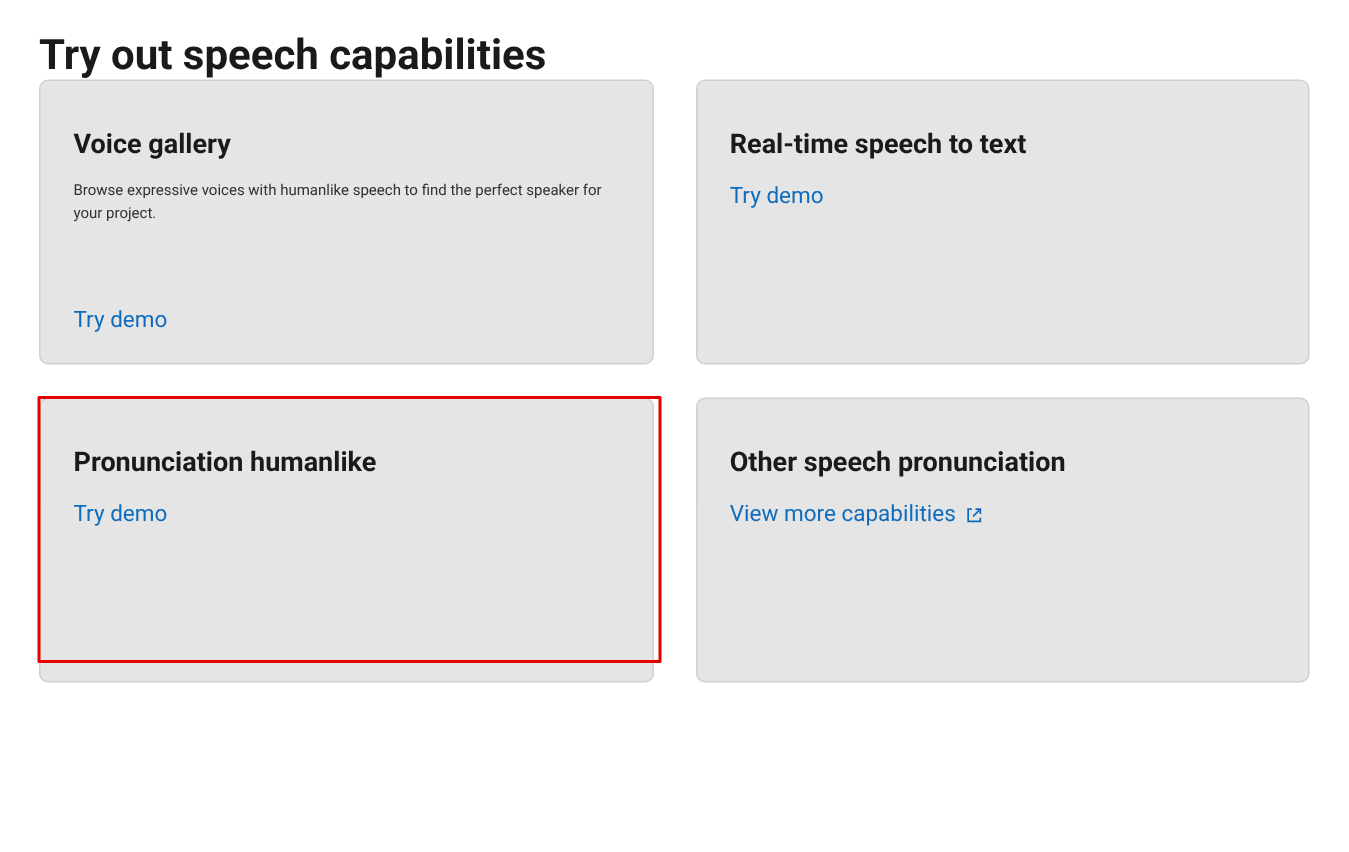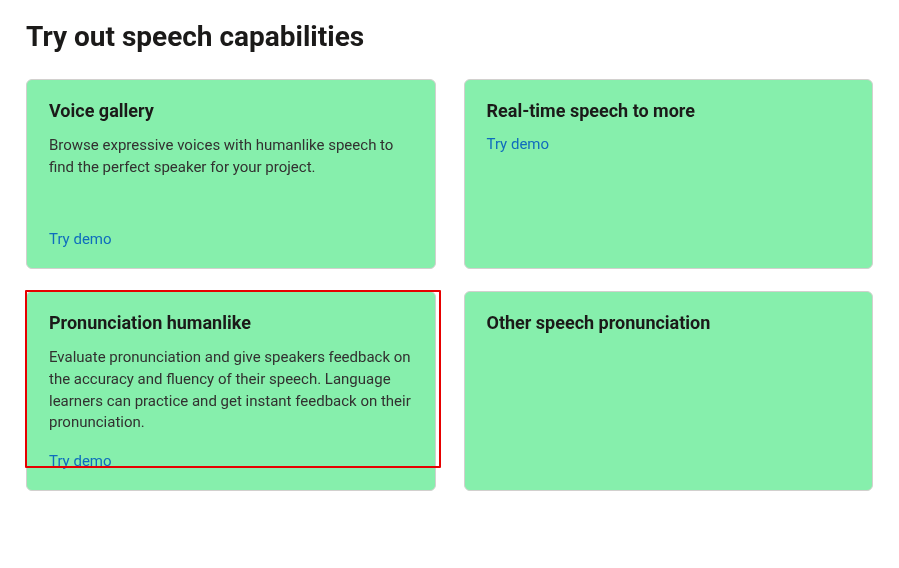--- a/index.html
+++ b/index.html
@@ -11,44 +11,43 @@
       font-family: "Segoe UI", -apple-system, BlinkMacSystemFont, Roboto, "Helvetica Neue", sans-serif;
       background: #ffffff;
       color: #1b1a19;
       padding: 20px 26px;
       width: 899px;
     }
     .page-title {
       font-size: 28px;
       font-weight: 700;
       color: #1b1a19;
-      margin-bottom: 26px;
     }
     .card-grid {
       display: grid;
       grid-template-columns: 1fr 1fr;
       gap: 22px 28px;
     }
     .card {
       border: 1px solid #d2d0ce;
       border-radius: 6px;
-      padding: 20px 22px 20px 22px;
+      padding: 32px 22px 20px 22px;
       display: flex;
       flex-direction: column;
-      background: #86efac;
+      background: #e5e5e5;
       min-height: 190px;
     }
     .card-title {
       font-size: 18px;
       font-weight: 700;
       color: #1b1a19;
       margin-bottom: 14px;
     }
     .card-desc {
-      font-size: 15px;
+      font-size: 10px;
       line-height: 1.45;
       color: #323130;
       flex-grow: 1;
       margin-bottom: 18px;
     }
     .card-link {
       font-size: 15px;
       color: #0f6cbd;
       text-decoration: none;
       cursor: pointer;
@@ -83,28 +82,37 @@
 
 <div class="card-grid">
 
   <div class="card">
     <div class="card-title">Voice gallery</div>
     <div class="card-desc">Browse expressive voices with humanlike speech to find the perfect speaker for your project.</div>
     <a class="card-link">Try demo</a>
   </div>
 
   <div class="card">
-    <div class="card-title">Real-time speech to more</div>
+    <div class="card-title">Real-time speech to text</div>
     <a class="card-link">Try demo</a>
   </div>
 
   <div class="card highlight-box">
     <div class="highlight-rect"></div>
     <div class="card-title">Pronunciation humanlike</div>
-    <div class="card-desc">Evaluate pronunciation and give speakers feedback on the accuracy and fluency of their speech. Language learners can practice and get instant feedback on their pronunciation.</div>
     <a class="card-link">Try demo</a>
   </div>
 
   <div class="card">
     <div class="card-title">Other speech pronunciation</div>
+    <a class="card-link">
+      <span>View more capabilities</span>
+      <span class="ext-icon">
+        <svg viewBox="0 0 16 16" width="13" height="13" fill="none" stroke="#0f6cbd" stroke-width="1.4">
+          <path d="M6 3 H3 V13 H13 V10"></path>
+          <path d="M9 3 H13 V7"></path>
+          <path d="M13 3 L7 9"></path>
+        </svg>
+      </span>
+    </a>
   </div>
 
 </div>
 
 </body></html>

